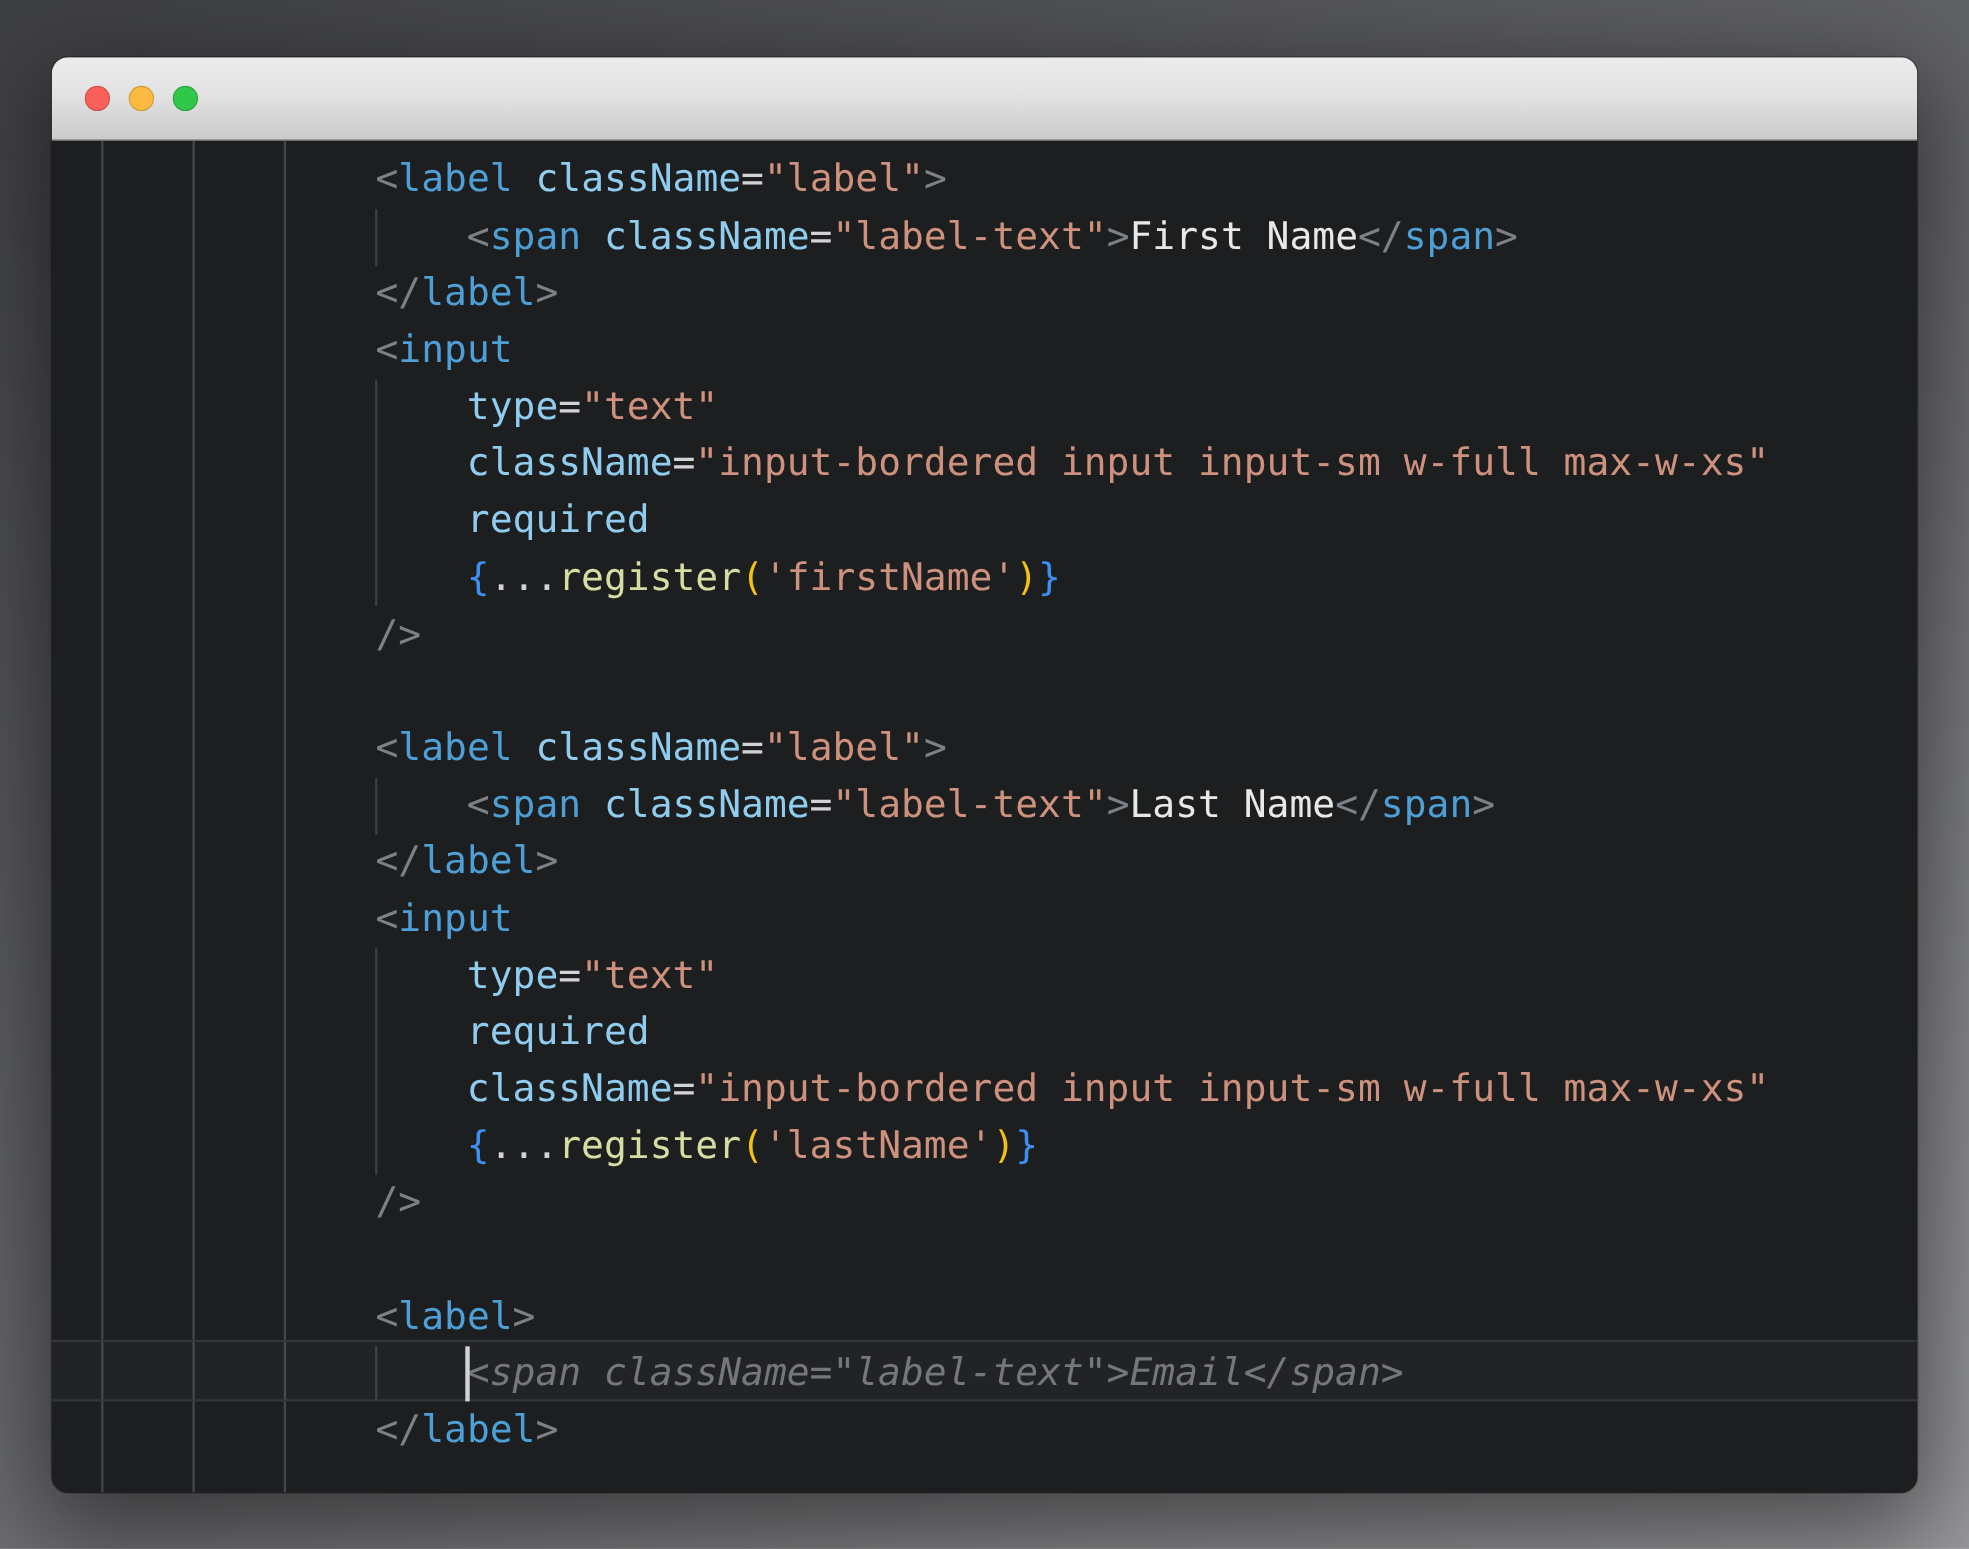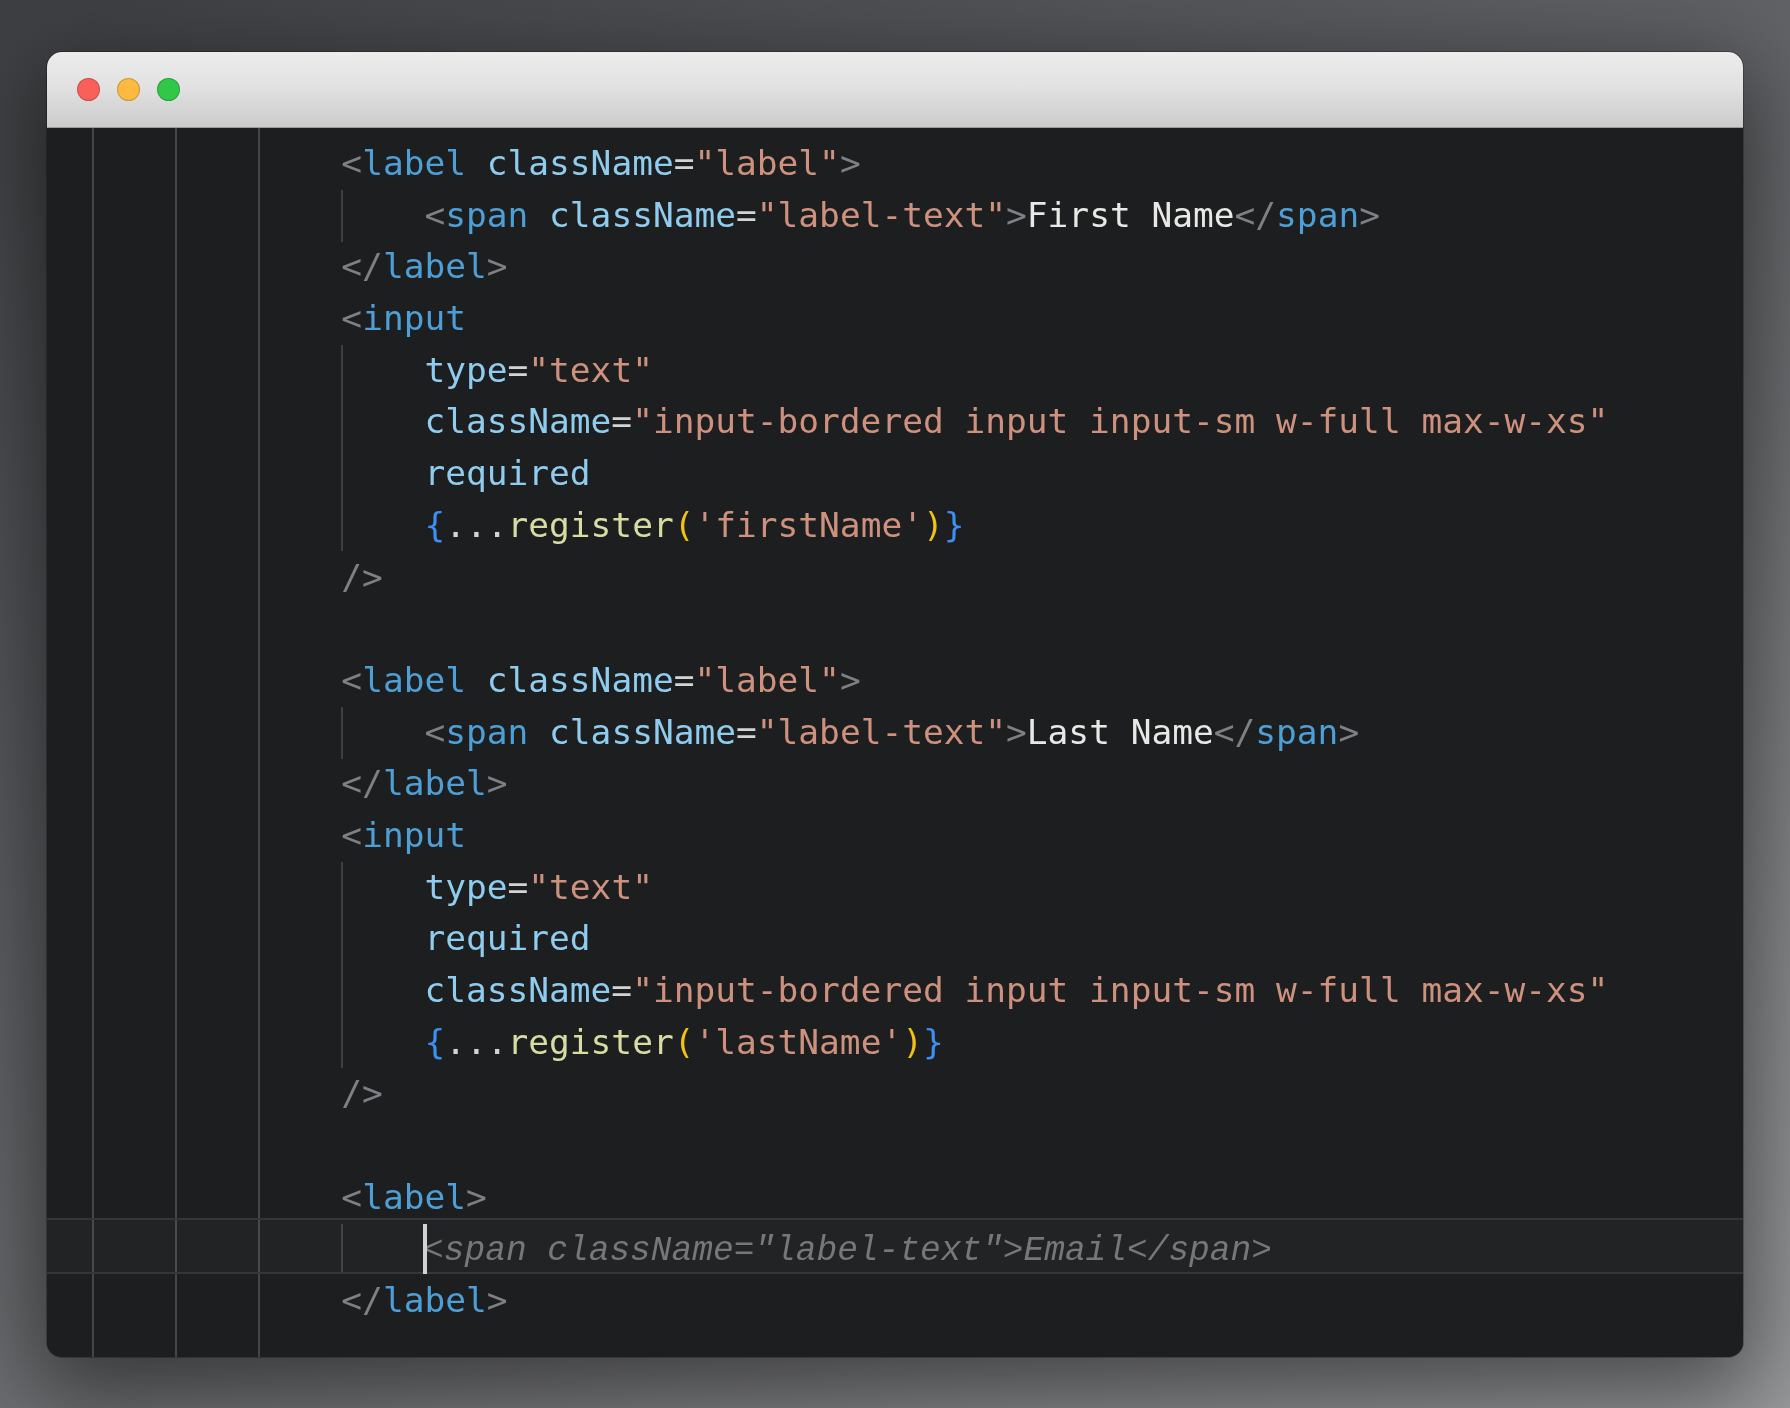--- a/index.html
+++ b/index.html
@@ -37,21 +37,21 @@
     border-top:2px solid #34363b;border-bottom:2px solid #34363b;
     box-sizing:border-box;
   }
   .cursor{position:absolute;left:376px;top:1096px;width:4px;height:50px;background:#d2d3d4;}
   pre.code{
     position:absolute;left:-38px;top:10px;margin:0;
     font-family:"DejaVu Sans Mono","Liberation Mono",monospace;
     font-size:34.5px;line-height:51.7px;white-space:pre;
   }
   .line{height:51.7px;}
-  .ghostline span{font-style:italic;font-family:Liberation Mono, monospace;}
+  .ghostline span{font-style:italic;}
 </style>
 </head>
 <body>
 
 <div class="stage">
   <div class="window">
 
     <div class="titlebar">
       <div class="lights">
         <button class="light red"></button>

